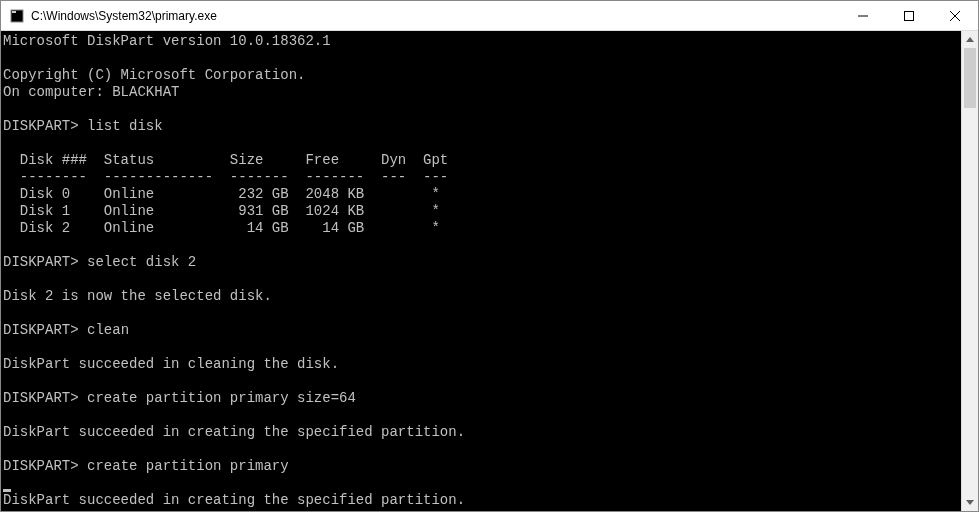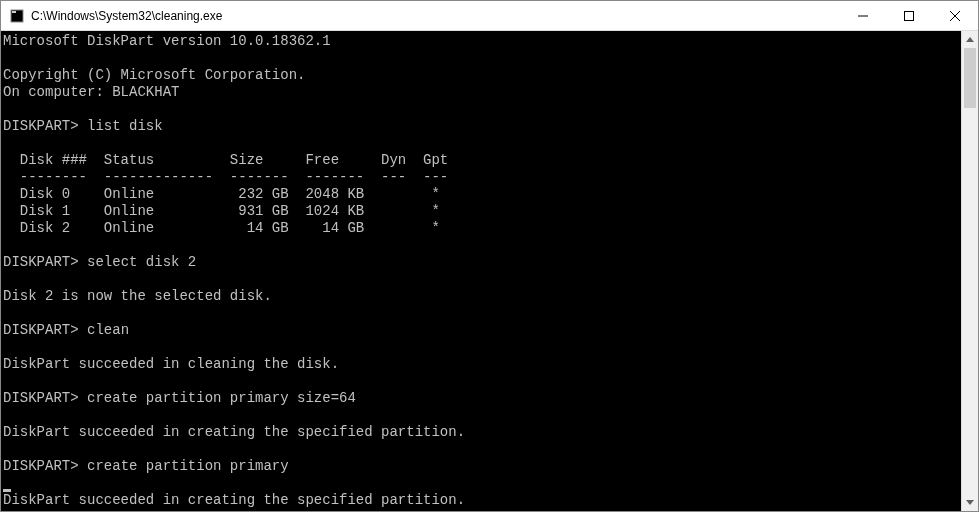--- a/index.html
+++ b/index.html
@@ -96,21 +96,21 @@
 </head>
 <body>
 
 <div class="titlebar">
   <div class="titlebar-icon">
     <svg width="14" height="14" viewBox="0 0 14 14">
       <rect x="1" y="1" width="12" height="12" fill="#000" stroke="#888" stroke-width="1"></rect>
       <rect x="2" y="2" width="4" height="2" fill="#ccc"></rect>
     </svg>
   </div>
-  <div class="titlebar-title">C:\Windows\System32\cleaning.exe</div>
+  <div class="titlebar-title">C:\Windows\System32\primary.exe</div>
   <div class="win-buttons">
     <div class="win-btn">
       <svg width="10" height="10">
           <line x1="0" y1="5" x2="10" y2="5" stroke="#000" stroke-width="1"></line>
         </svg>
     </div>
     <div class="win-btn">
       <svg width="10" height="10">
           <rect x="0.5" y="0.5" width="9" height="9" fill="none" stroke="#000" stroke-width="1"></rect>
         </svg>

